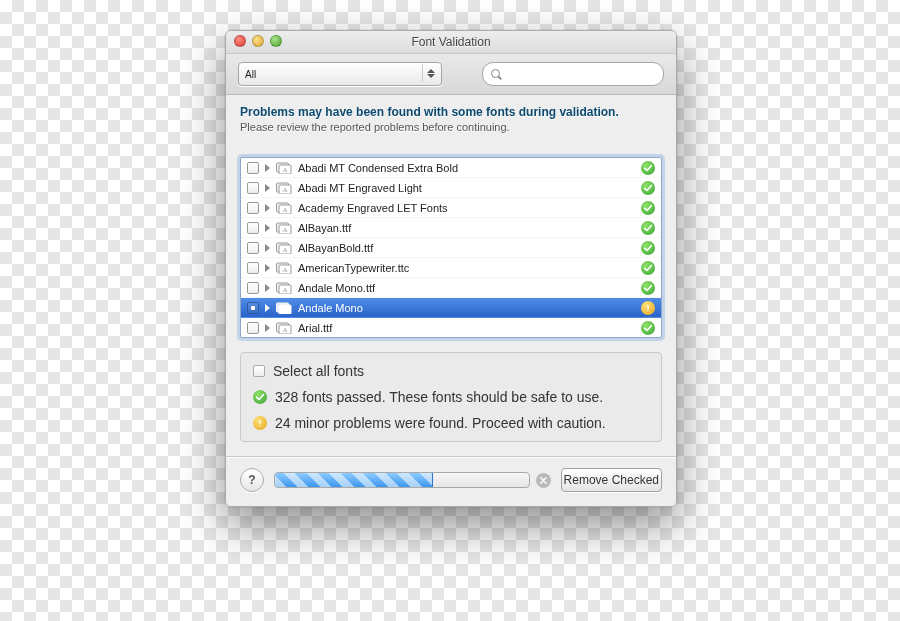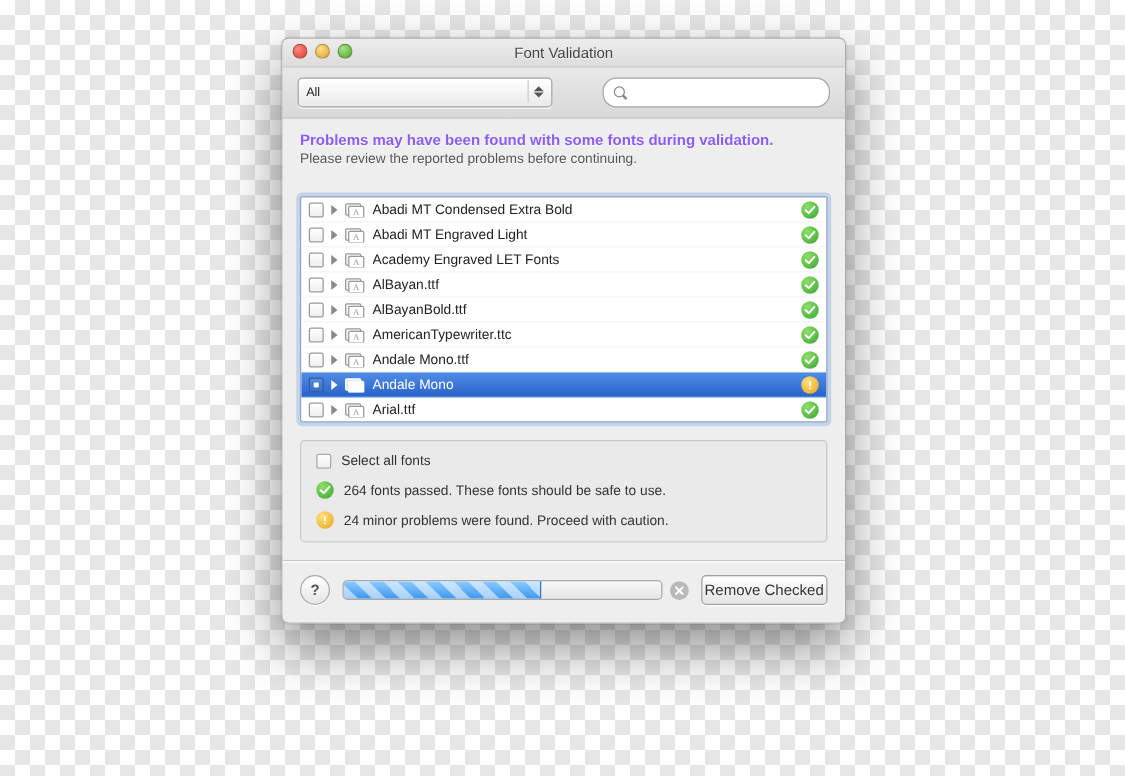--- a/index.html
+++ b/index.html
@@ -130,21 +130,21 @@
     background: #888;
     transform: rotate(45deg);
     left: 7px; top: 8px;
   }
 
   
   .content { padding: 10px 14px 14px 14px; background: #efeeef; }
   .heading {
     font-weight: bold;
     font-size: 12px;
-    color: #8b5cf6;
+    color: #0c4a6e;
     text-shadow: 0 1px 0 #fff;
     margin-bottom: 2px;
   }
   .subhead {
     font-size: 11px;
     color: #555;
     text-shadow: 0 1px 0 #fff;
     margin-bottom: 24px;
   }
 
@@ -212,23 +212,23 @@
 
   .summary {
     margin-top: 14px;
     background: #eaeaea;
     border: 1px solid #c8c8c8;
     border-radius: 4px;
     padding: 10px 12px;
   }
   .summary-row {
     display: flex;
-    align-items: flex-end;
+    align-items: center;
     gap: 8px;
-    font-size: 11px;
+    font-size: 14px;
     color: #333;
   }
   .summary-row + .summary-row { margin-top: 10px; }
   .summary .cb { border-color:#aaa; }
 
   .sep {
     margin: 14px -14px 10px -14px;
     height: 0;
     border-top: 1px solid #c8c8c8;
     border-bottom: 1px solid #fff;
@@ -488,21 +488,21 @@
       <div class="summary-row">
         <span class="cb"></span>
         <span>Select all fonts</span>
       </div>
       <div class="summary-row">
         <span class="status-ico status-ok">
           <svg viewBox="0 0 10 10">
               <path d="M1.5 5.2 L4 7.5 L8.5 2.5" stroke="#fff" stroke-width="1.6" fill="none" stroke-linecap="round" stroke-linejoin="round"></path>
             </svg>
         </span>
-        <span>264 fonts passed. These fonts should be safe to use.</span>
+        <span>328 fonts passed. These fonts should be safe to use.</span>
       </div>
       <div class="summary-row">
         <span class="status-ico status-warn">
           <svg viewBox="0 0 10 10">
               <rect x="4.3" y="2" width="1.4" height="4" rx="0.7" fill="#fff"></rect>
               <rect x="4.3" y="7" width="1.4" height="1.4" rx="0.7" fill="#fff"></rect>
             </svg>
         </span>
         <span>24 minor problems were found. Proceed with caution.</span>
       </div>

